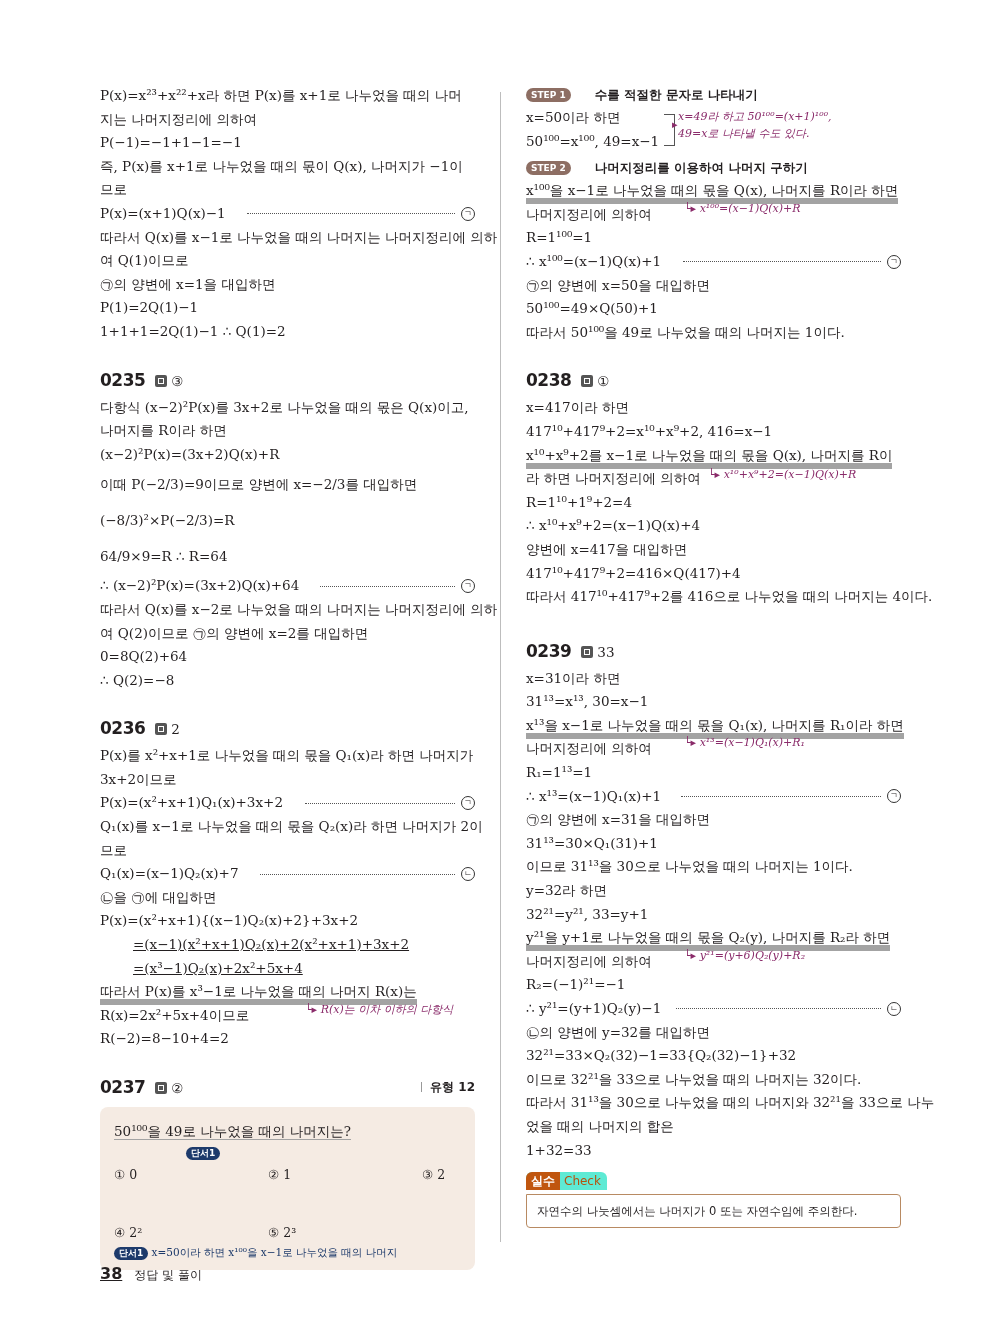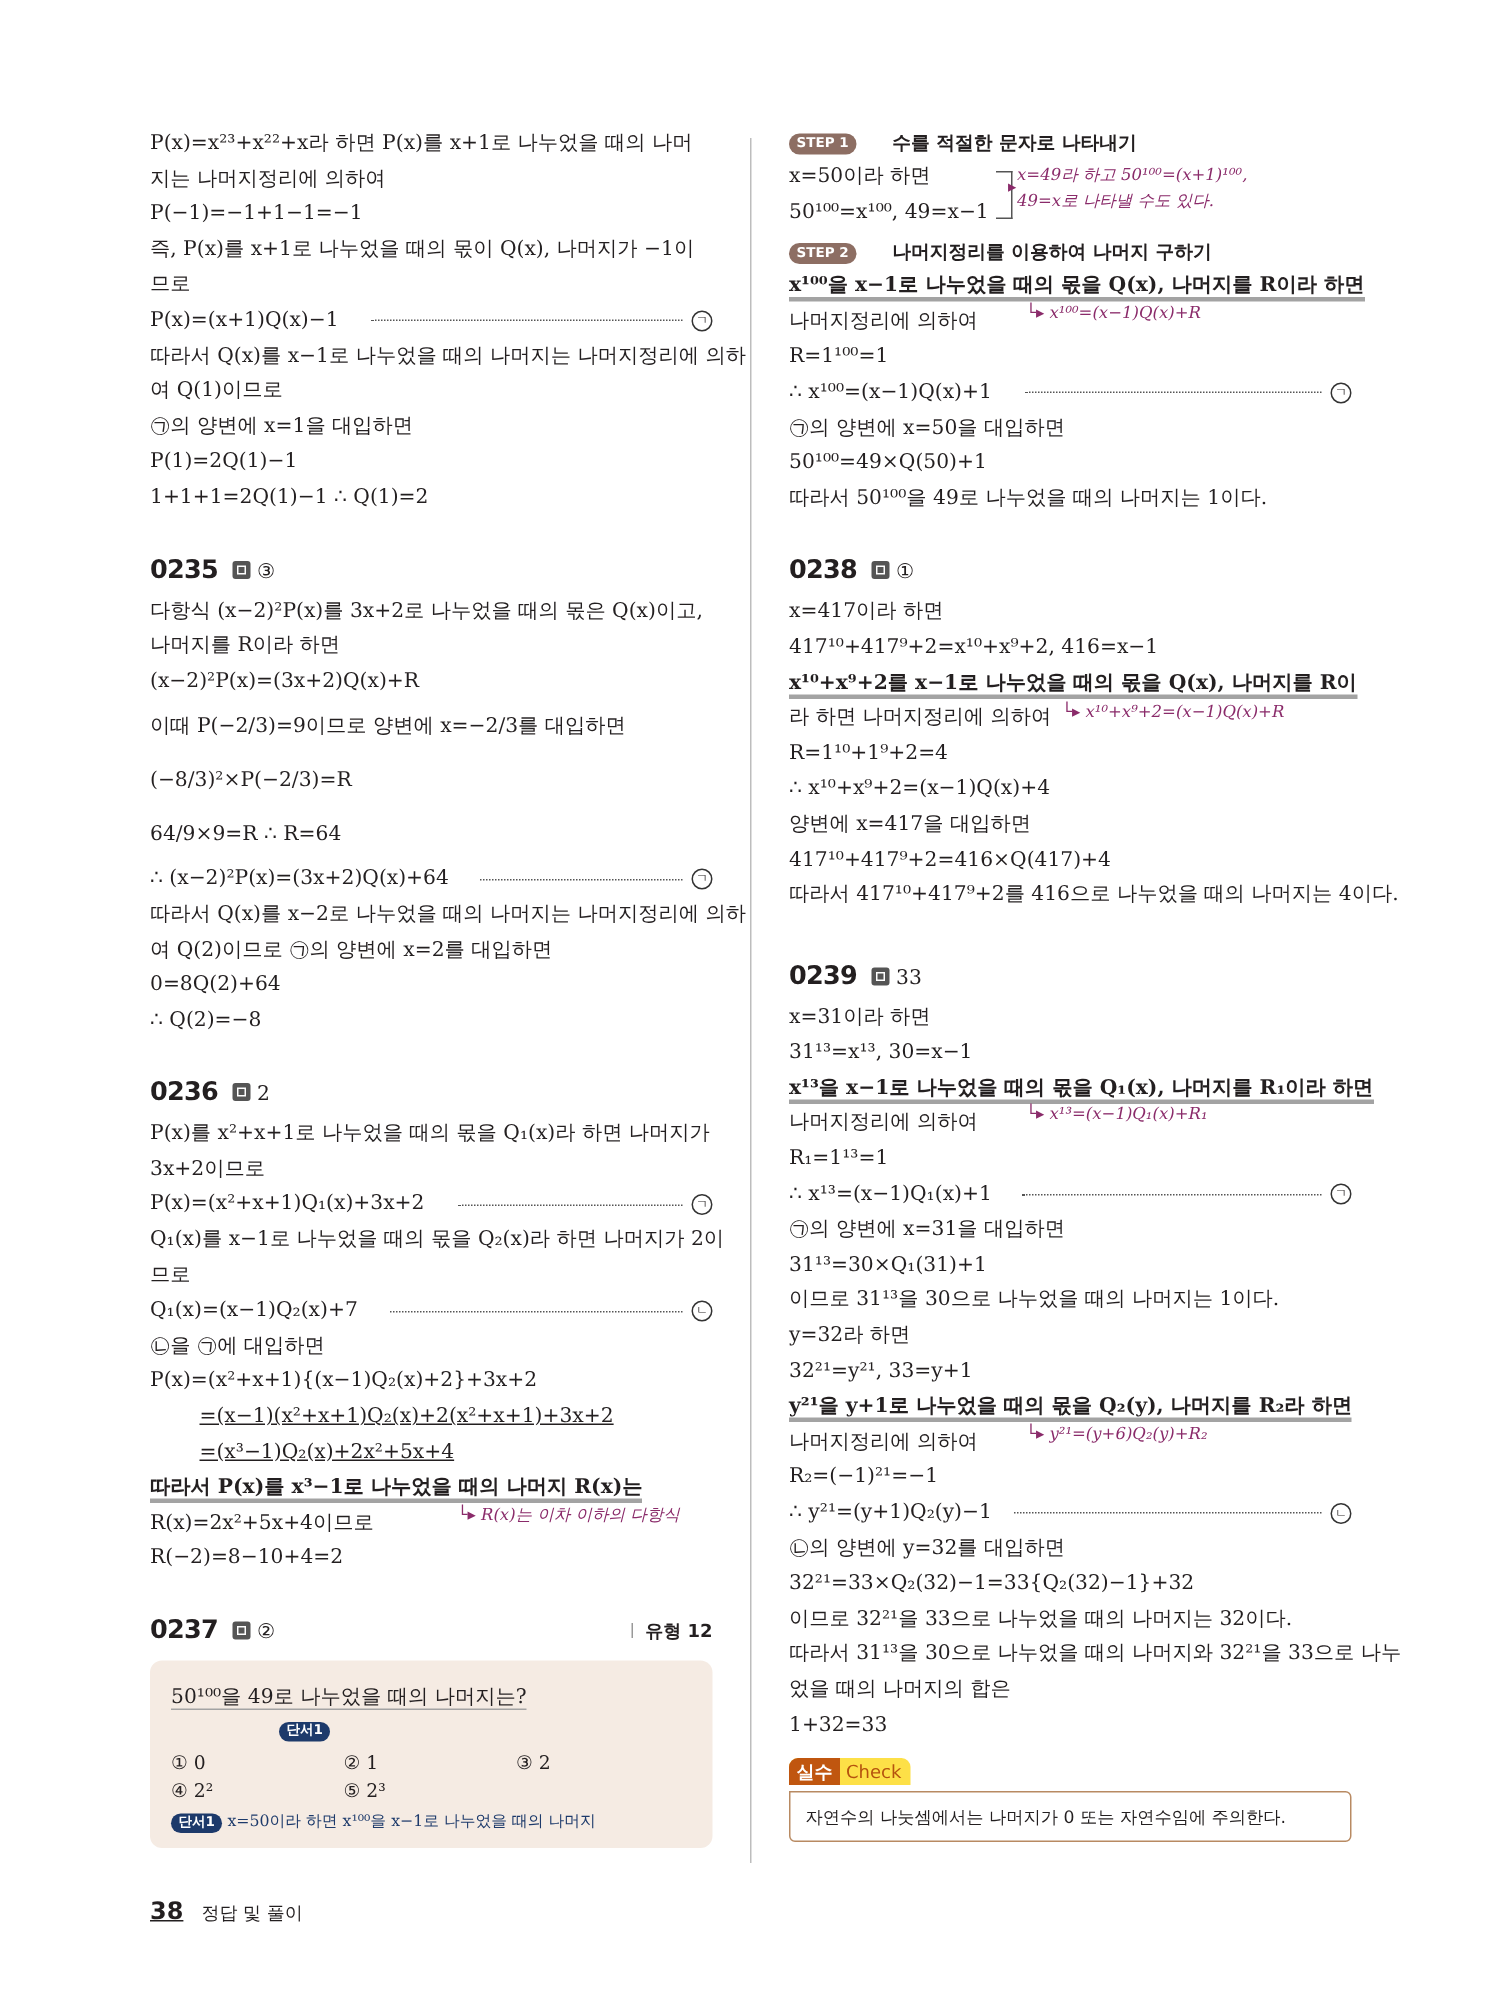--- a/index.html
+++ b/index.html
@@ -15,38 +15,38 @@
   .ln.ind { padding-left:33px;text-decoration:underline; }
   .prob-head { font-family:"DejaVu Sans", sans-serif; height:28px; line-height:28px; white-space:nowrap; position:relative; margin-bottom:2px; }
   .prob-num { font-size:17px; font-weight:bold; letter-spacing:-0.5px; color:#231f20; }
   .ans-badge { display:inline-block; width:12px; height:12px; background:#555; border-radius:2px; margin-left:10px; vertical-align:-1px; position:relative; }
   .ans-badge::after { content:""; position:absolute; left:3px; top:3px; width:6px; height:6px; border:1px solid #fff; box-sizing:border-box; }
   .ans-val { font-family:"DejaVu Serif", serif; font-size:13.5px; margin-left:4px; }
   .gap { height:22px; }
   .dots { position:absolute; top:0; right:0; display:flex; align-items:center; height:100%; }
   .dots .fill { border-bottom:1.5px dotted #555; height:0; margin-right:6px; }
   .circ { display:inline-block; width:12px; height:12px; border:1px solid #333; border-radius:50%; font-size:8px; line-height:12px; text-align:center; font-family:"DejaVu Sans", sans-serif; }
-  .uline { border-bottom:3px solid #a3a3a3;font-weight:bold; }
+  .uline { border-bottom:6px solid #a3a3a3; }
   .note { position:absolute; font-size:11px; color:#8a2b6a; white-space:nowrap; font-style:italic; }
   .note .arr { font-style:normal; font-family:"DejaVu Sans", sans-serif; }
   .step { font-family:"DejaVu Sans", sans-serif; font-size:12.5px; font-weight:bold; height:22px; line-height:22px; white-space:nowrap; }
   .step-badge { display:inline-block; background:#8d6e63; color:#fff; font-size:9px; padding:0 5px; border-radius:8px; height:14px; line-height:14px; margin-right:24px; vertical-align:1px; font-weight:bold; }
   .type-tag { position:absolute; right:0; top:0; font-family:"DejaVu Sans", sans-serif; font-size:12px; font-weight:bold; color:#231f20; }
   .type-tag::before { content:""; display:inline-block; width:1px; height:10px; background:#999; margin-right:8px; vertical-align:-1px; }
   .qbox { background:#f5ebe3; border-radius:8px; padding:14px 14px 10px 14px; margin-top:6px; position:relative; }
   .qbox .q { font-size:13.5px; line-height:20px; }
   .qbox .q span.u { border-bottom:1px solid #a3a3a3; }
   .hint-badge { display:inline-block; background:#1d3a6b; color:#fff; font-family:"DejaVu Sans", sans-serif; font-size:9px; font-weight:bold; padding:0 5px; border-radius:7px; height:13px; line-height:13px; }
-  .choices { display:grid; grid-template-columns:115px 115px 115px; font-size:12.5px; line-height:19px; margin-top:8px; }
+  .choices { display:grid; grid-template-columns:115px 115px 115px; font-size:12.5px; line-height:19px; margin-top:8px;gap:39px; }
   .hint-line { font-size:10.5px; color:#1d3a6b; margin-top:4px; white-space:nowrap; }
   .footer { position:absolute; left:100px; top:1264px; font-family:"DejaVu Sans", sans-serif; white-space:nowrap; }
   .footer .pg { font-size:16px; font-weight:bold;text-decoration:underline; }
   .footer .lbl { font-size:12px; margin-left:12px; }
   .check { margin-top:10px; position:relative; }
-  .check-tab { display:inline-block; height:18px; line-height:18px; font-family:"DejaVu Sans", sans-serif; font-size:12px; border-radius:6px 6px 0 0; overflow:hidden; background:#fde047; }
+  .check-tab { display:inline-block; height:18px; line-height:18px; font-family:"DejaVu Sans", sans-serif; font-size:12px; border-radius:6px 6px 0 0; overflow:hidden; background:#5eead4; }
   .check-tab .k { background:#c0560f; color:#fff; font-weight:bold; padding:0 5px; display:inline-block; }
   .check-tab .e { color:#b5520e; padding:0 6px 0 4px; display:inline-block; }
   .check-body { border:1px solid #b88a62; border-radius:0 4px 4px 4px; padding:6px 10px; font-family:"DejaVu Sans", sans-serif; font-size:11.5px; line-height:20px; }
 </style>
 </head>
 <body>
 
 <div class="divider"></div>
 
 <div class="col col-left">

